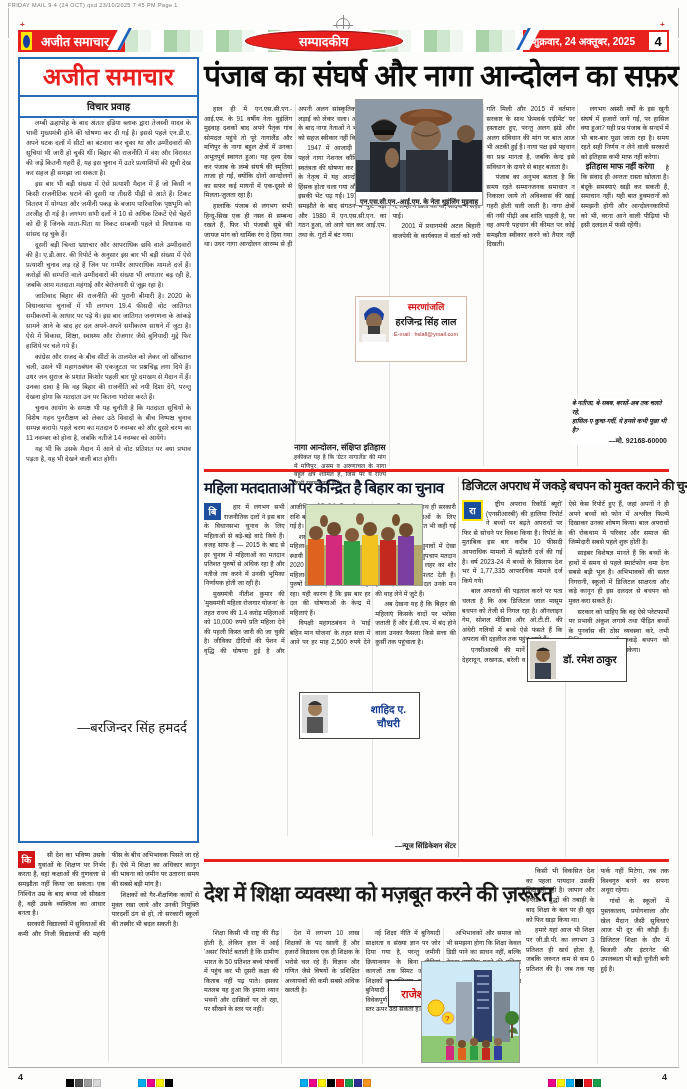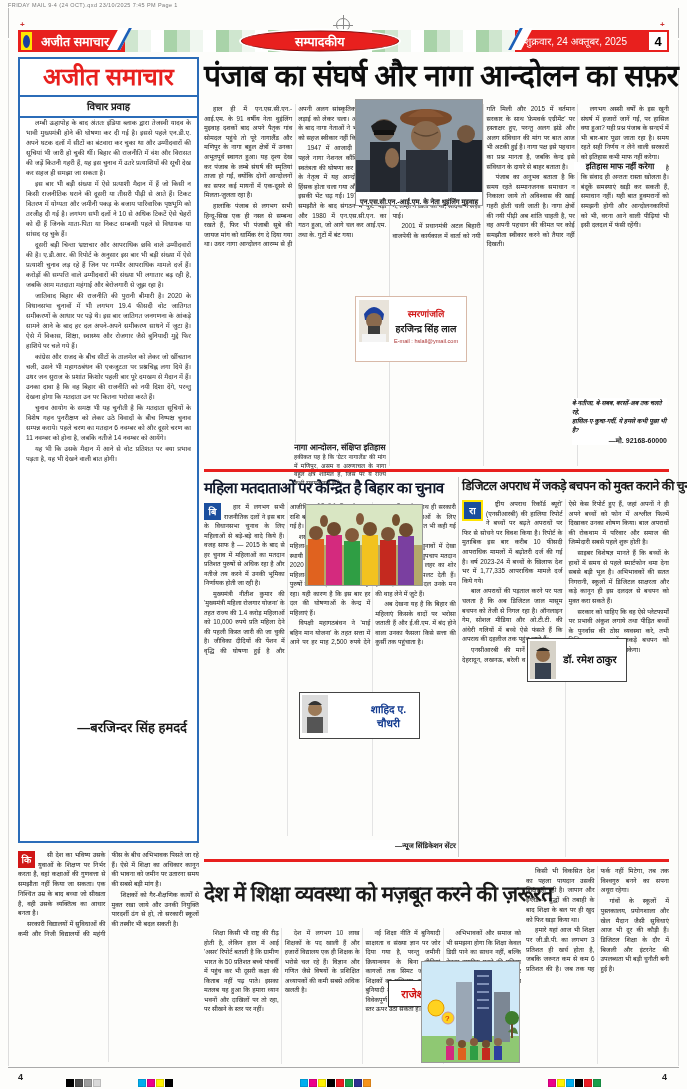--- a/index.html
+++ b/index.html
@@ -40,49 +40,49 @@
   .checker::before { left:-12px; transform:skewX(-28deg); border-right:3px solid #1b5fb8; }
   .checker::after  { right:-12px; transform:skewX(-28deg); border-left:3px solid #1b5fb8; }
   .section-oval {
     position:absolute; left:50%; top:50%; transform:translate(-50%,-50%);
     width:158px; height:21px; background:#e8201e;
     border:1.5px solid #8c0f0f; border-radius:50%;
     box-shadow:0 0 0 2px #fff;
     color:#fff; font-weight:bold; font-size:12.5px;
     display:flex; align-items:center; justify-content:center; white-space:nowrap;
   }
-  .header-date { color:#fff; font-weight:normal; font-size:10px; white-space:nowrap; margin-right:22px; }
+  .header-date { color:#fff; font-weight:bold; font-size:10px; white-space:nowrap; margin-right:14px; }
   .page-num-box { width:18px; height:18px; background:#fff; color:#000; font-weight:bold; font-size:13px;
     display:flex; align-items:center; justify-content:center; margin-right:2px; }
 
   
   .left-col { left:18px; top:57px; width:181px; height:786px; border:2px solid #2b6cb8; background:#fff; }
   .masthead { color:#e8201e; font-weight:bold; font-size:24px; text-align:center; padding-top:3px; line-height:30px; }
   .thought-box { border-top:2px solid #2b6cb8; border-bottom:2px solid #2b6cb8; margin-top:3px; padding:2px 5px 3px; }
   .thought-title { text-align:center; font-weight:bold; font-size:10px; }
   .thought-text { font-size:8px; font-weight:bold; text-align:justify; line-height:11px; }
   .thought-author { float:right; font-weight:bold; font-size:8.5px; }
   .edit-headline { font-weight:bold; font-size:16.5px; line-height:21px; text-align:center; padding:7px 4px 5px; color:#000; }
   .edit-body { padding:0 6px; font-size:6.6px; line-height:10px; text-align:justify; height:596px; overflow:hidden; }
   .edit-body p, .col-flow p { text-indent:9px; margin-bottom:1px; }
-  .edit-sign { text-align:right; font-weight:bold; font-size:13px; padding:4px 10px 0 0; }
+  .edit-sign { text-align:right; font-weight:normal; font-size:13px; padding:4px 10px 0 0; }
 
   
   .main-headline { left:204px; top:56px; width:465px; text-align:center; font-weight:bold;
     font-size:30px; line-height:40px; color:#0d0d0d; letter-spacing:-.5px; white-space:nowrap; }
   .main-body { left:204px; top:104px; width:465px; height:362px;
     column-count:5; column-gap:6px; column-rule:1px solid #e0e0e0;
     font-size:6.4px; line-height:9.6px; text-align:justify; overflow:hidden; }
   .photo-frame { background:#fff; border:1px solid #999; }
   .main-photo-wrap { left:355px; top:99px; width:128px; height:107px; }
   .photo-caption { font-size:6.8px; font-weight:bold; text-align:center; padding-top:1px; }
   .authorbox-main { left:355px; top:296px; width:112px; height:66px; background:#fff;
     border:1px solid #d8b9a8; display:flex; padding:3px; }
   .authorbox-main .pcol { width:30px; height:42px; flex:none; }
-  .authorbox-main .tcol { flex:1; text-align:center;margin-top:7px; }
+  .authorbox-main .tcol { flex:1; text-align:center; }
   .col-title { color:#d01616; font-weight:bold; font-size:9px; }
   .col-author { font-weight:bold; font-size:9.5px; margin-top:2px; }
   .col-email { font-size:5.6px; color:#a33; margin-top:3px; }
   .subhead-overlay { background:#fff; font-weight:bold; font-size:8px; text-align:center; line-height:10px; }
   .closing-block { left:572px; top:398px; width:95px; background:#fff; font-size:6.2px; }
   .closing-block p { font-weight:bold; font-style:italic; line-height:9px; text-align:left; text-indent:0; }
   .phone-line { text-align:right; font-weight:bold; font-size:7px; margin-top:2px; }
   .redline { background:#e8201e; }
 
   

